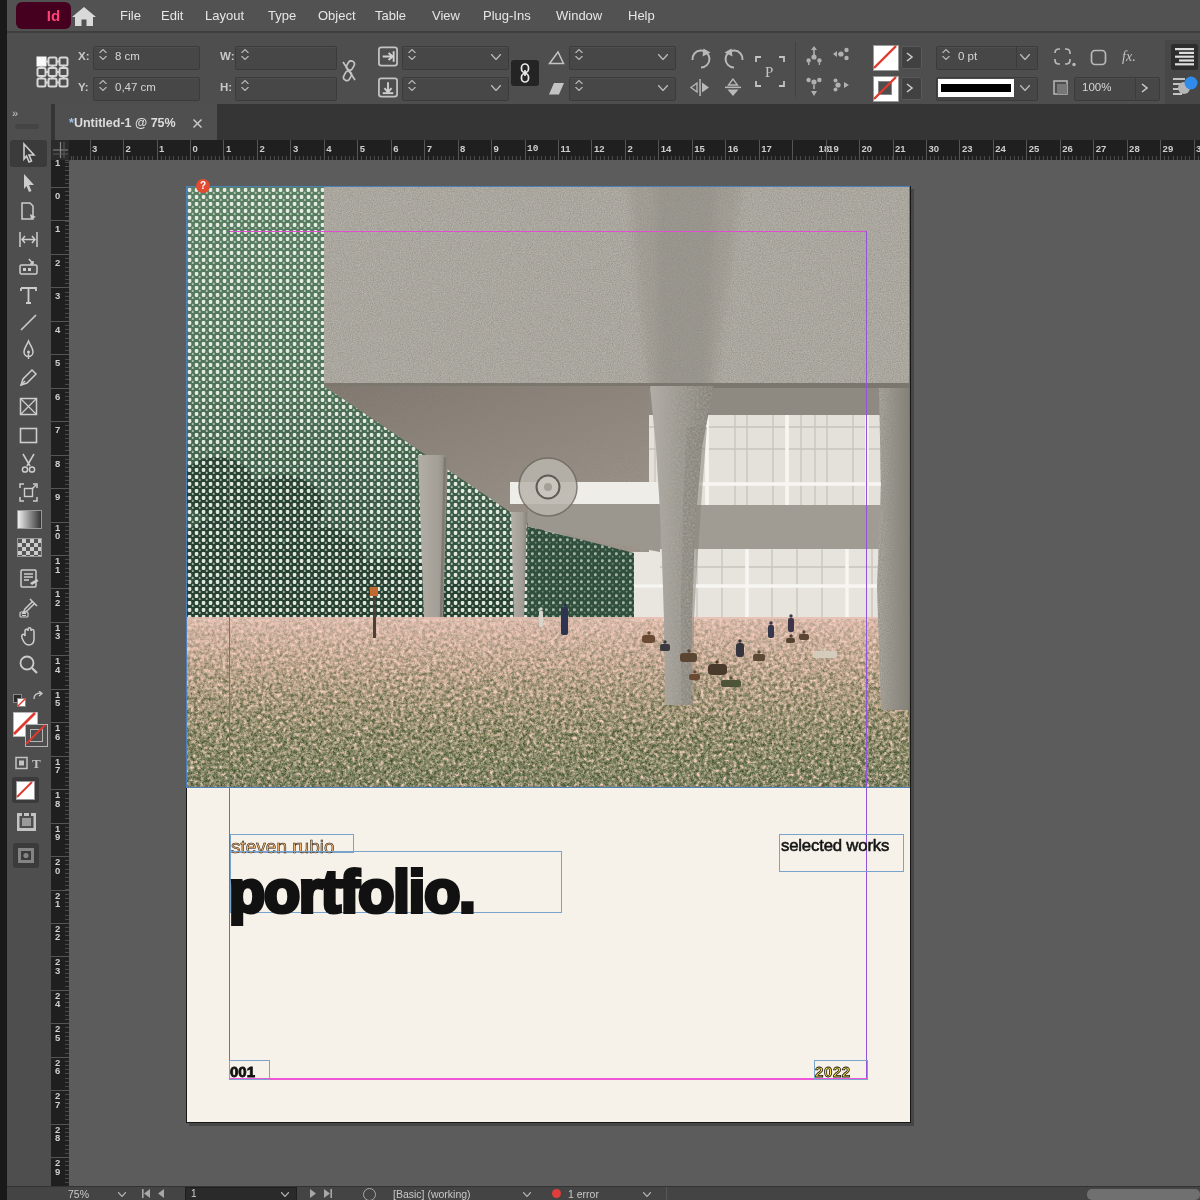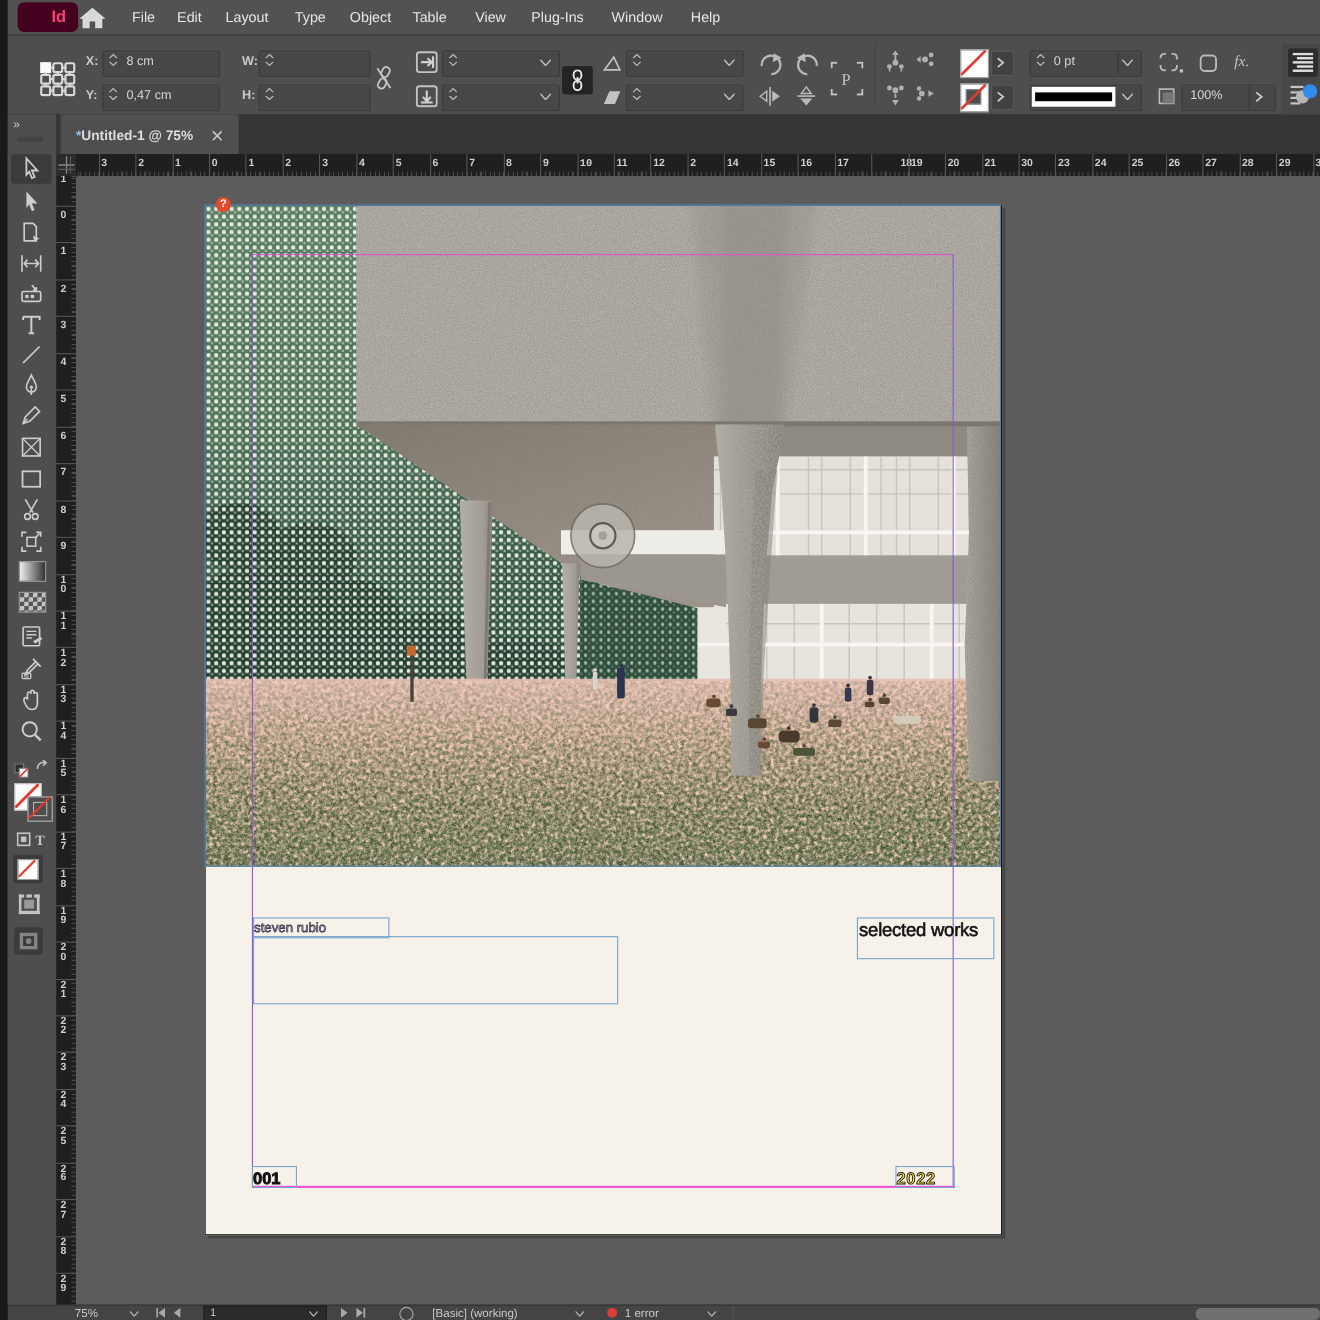--- a/index.html
+++ b/index.html
@@ -815,22 +815,24 @@
       </g>
     </svg>
     <div class="abs" style="left:229px;top:231px;width:637px;height:1px;background:#df4fd0;"></div>
     <div class="abs" style="left:229px;top:1078px;width:639px;height:2px;background:#ee55d8;"></div>
     <div class="abs" style="left:229px;top:231px;width:1.3px;height:847px;background:#9055d8;"></div>
     <div class="abs" style="left:866px;top:231px;width:1.3px;height:847px;background:#9055d8;"></div>
     <div class="abs" style="left:186px;top:186px;width:722px;height:600px;border:1.5px solid #4b80ba;"></div>
     <div class="abs" style="left:196px;top:179px;width:14px;height:14px;border-radius:50%;background:#e24b30;
 color:#fff;font-size:10px;font-weight:bold;text-align:center;line-height:14px;">?</div>
     <div class="abs" style="left:230px;top:834px;width:122px;height:17px;border:1px solid #7aa3cc;"></div>
-    <div class="abs" style="left:231px;top:835.5px;font-size:12px;color:#c4b5fd;-webkit-text-stroke:0.55px #141414;">steven rubio</div>
+    <div class="abs" style="left:231px;top:835.5px;font-size:19px;color:#fdba74;-webkit-text-stroke:0.55px #141414;">steven rubio</div>
     <div class="abs" style="left:230px;top:851px;width:330px;height:60px;border:1px solid #7aa3cc;"></div>
+    <div id="pfo" class="abs" style="left:229px;top:858px;font-size:59px;font-weight:bold;color:#111;
+letter-spacing:-1px;-webkit-text-stroke:4px #111;">portfolio.</div>
     <div class="abs" style="left:779px;top:834px;width:123px;height:36px;border:1px solid #7aa3cc;"></div>
     <div class="abs" style="left:781px;top:835.5px;font-size:16.8px;color:#141414;letter-spacing:-0.2px;-webkit-text-stroke:0.55px #141414;">selected works</div>
     <div class="abs" style="left:229px;top:1060px;width:39px;height:18px;border:1px solid #7aa3cc;"></div>
     <div class="abs" style="left:230px;top:1063px;font-size:15px;font-weight:bold;color:#111;-webkit-text-stroke:0.8px #111;">001</div>
     <div class="abs" style="left:814px;top:1060px;width:52px;height:18px;border:1px solid #7aa3cc;"></div>
     <div class="abs" style="left:815px;top:1063px;font-size:15px;letter-spacing:0.6px;font-weight:bold;color:#fde047;-webkit-text-stroke:0.8px #111;">2022</div>
     <div class="abs" style="left:68px;top:1188px;color:#c9c9c9;font-size:10.5px;">75%</div>
     <svg class="abs" style="left:118px;top:1192px;" width="8" height="5">
       <path d="M0 0 L4 4.5 L8 0" fill="none" stroke="#b0b0b0" stroke-width="1.2"></path>
     </svg>

